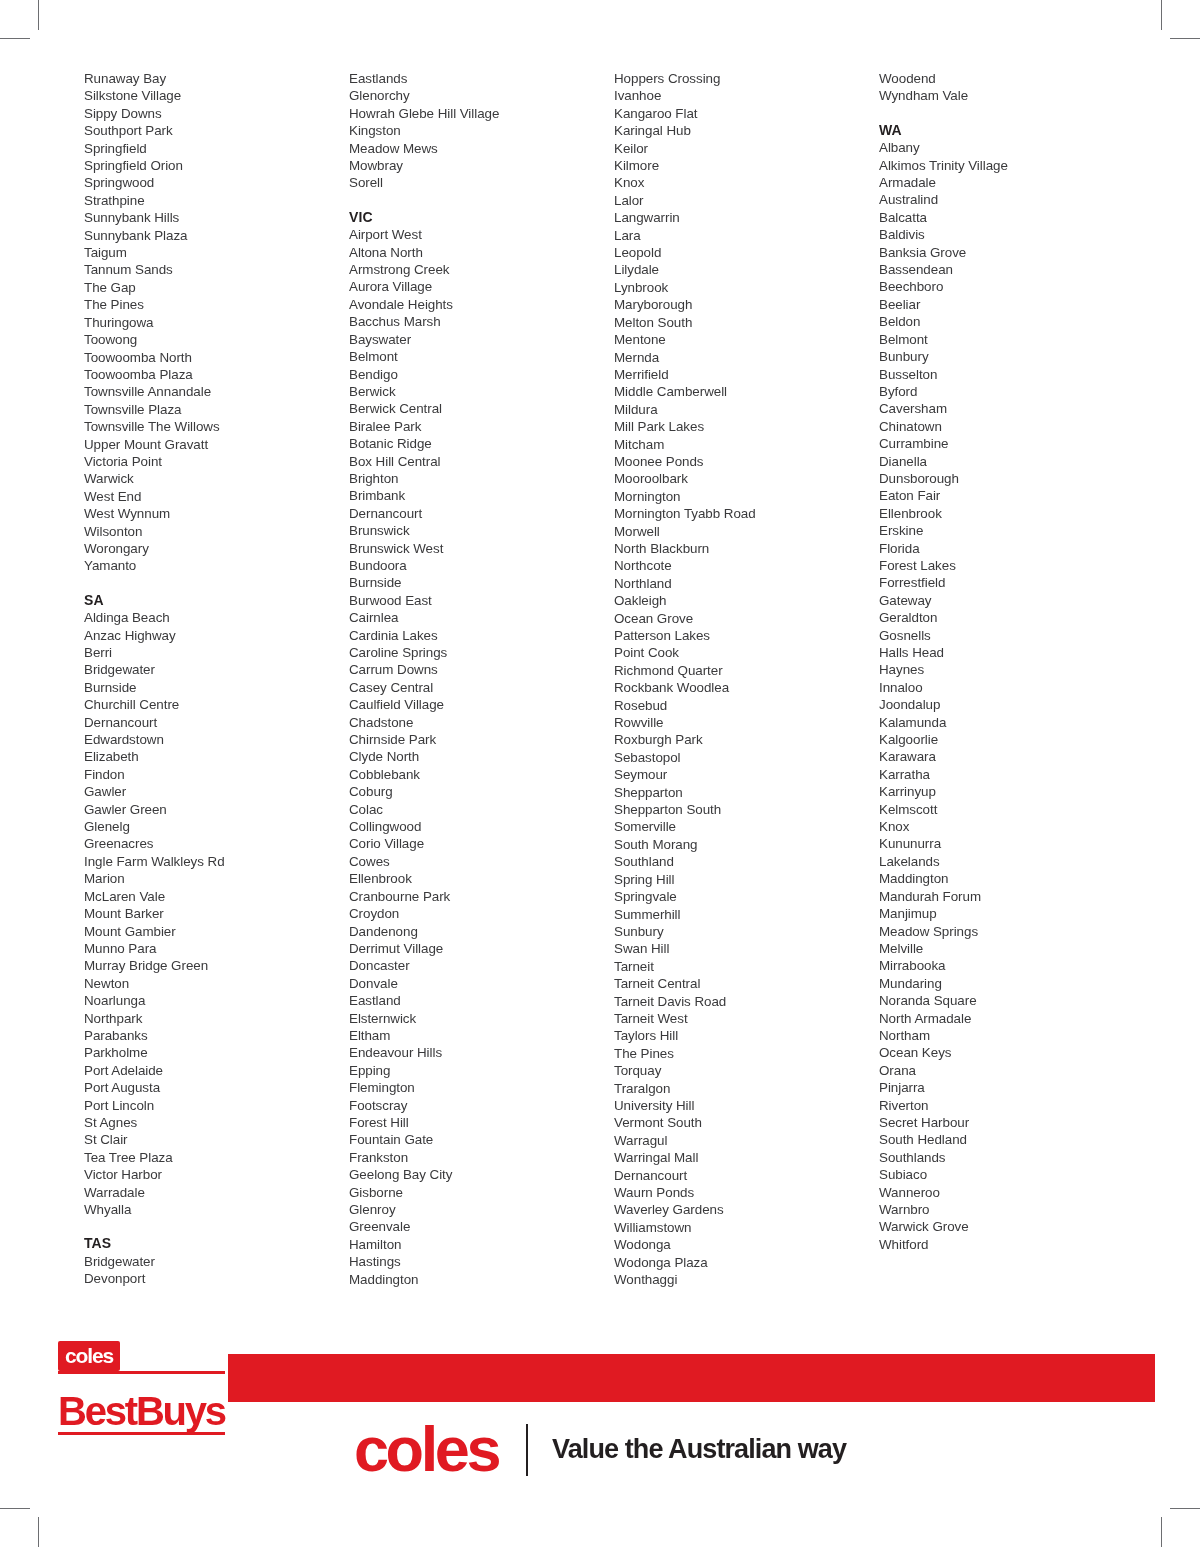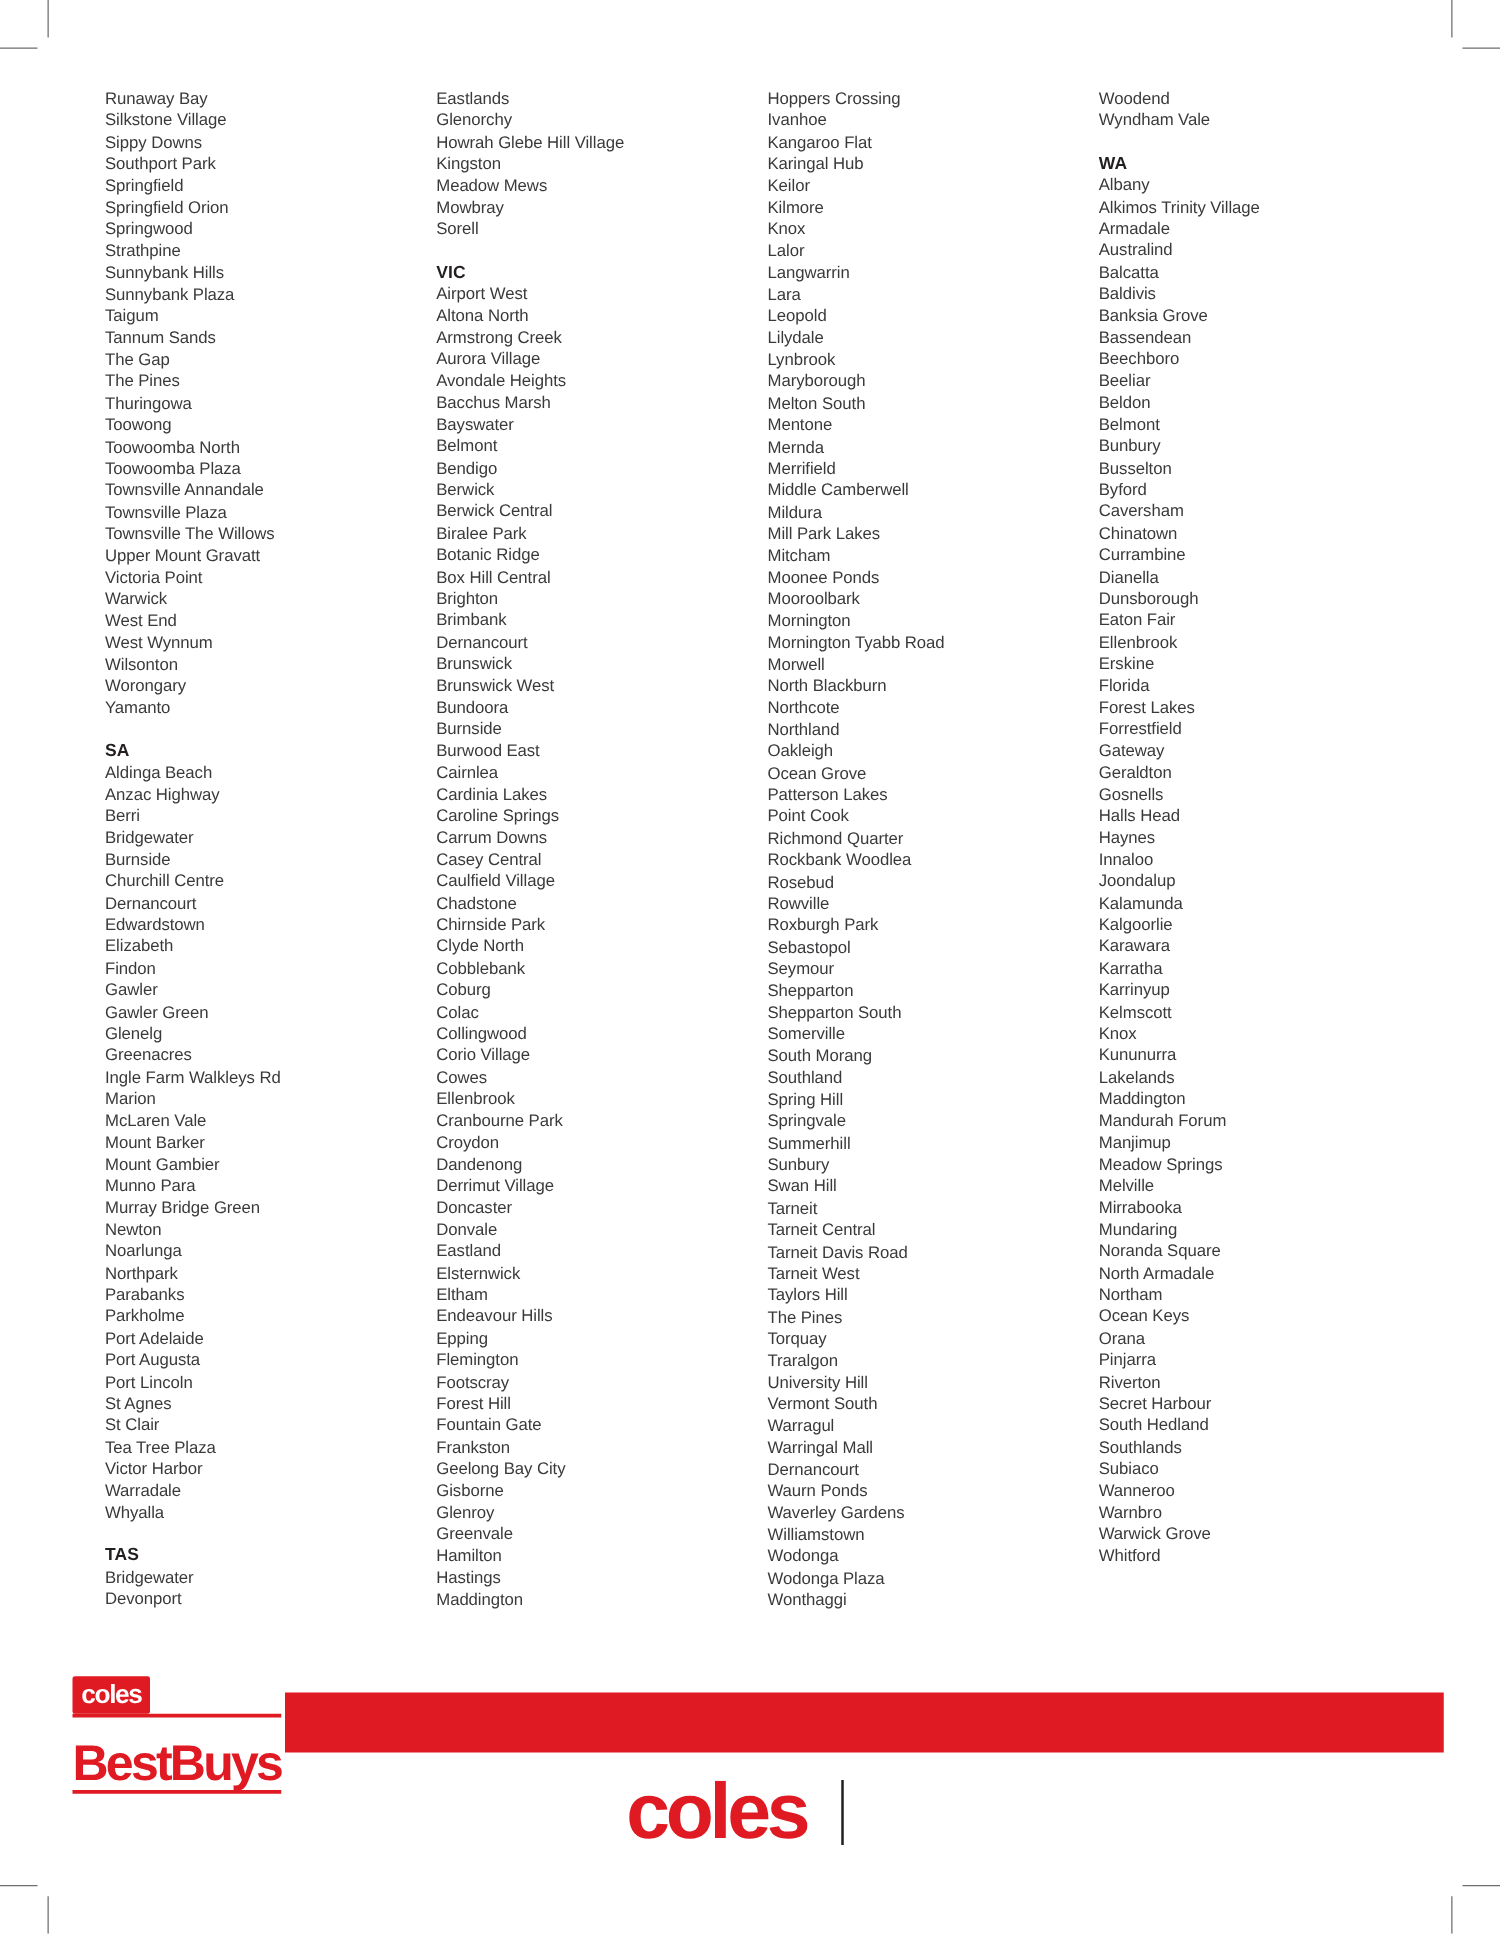--- a/index.html
+++ b/index.html
@@ -453,13 +453,14 @@
   <div class="bb-rule-top"></div>
   <div class="bb-wordmark">BestBuys</div>
   <div class="bb-rule-bottom"></div>
 </div>
 
 <div class="red-bar"></div>
 
 <div class="masterbrand">
   <span class="mb-coles">coles</span>
   <span class="mb-divider"></span>
+  <span class="mb-tagline">Value the Australian way</span>
 </div>
 
 </body></html>

